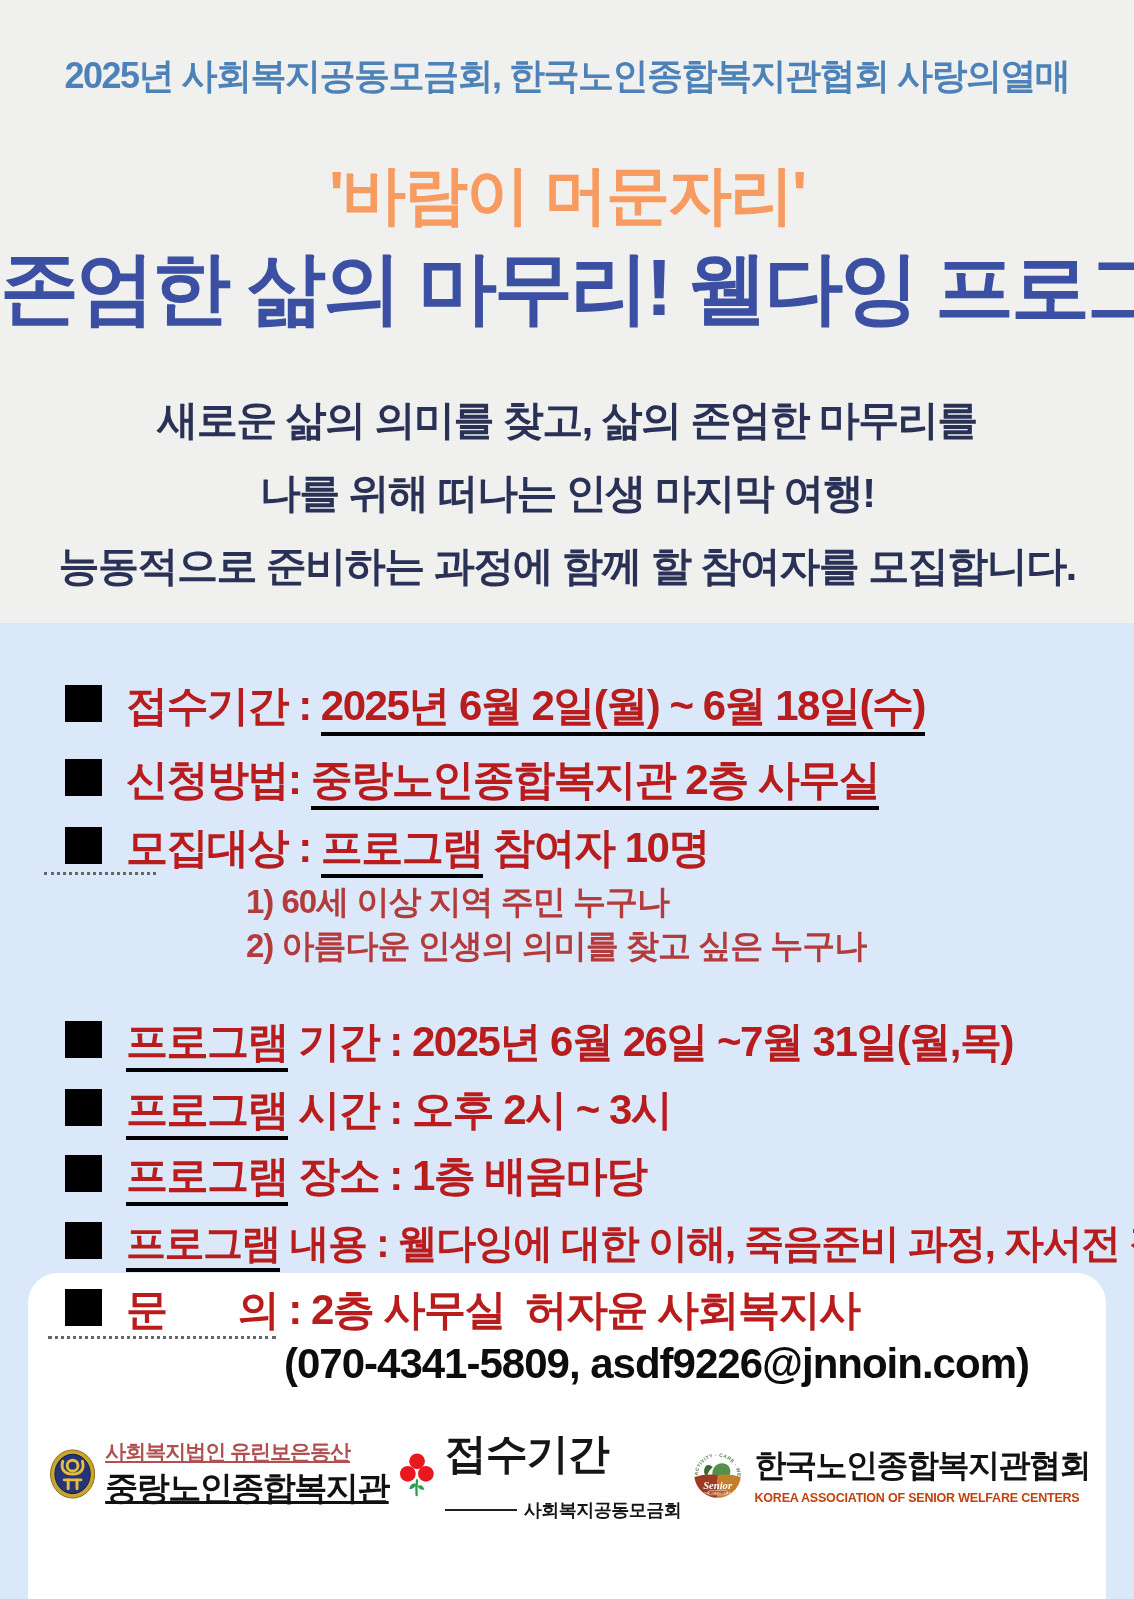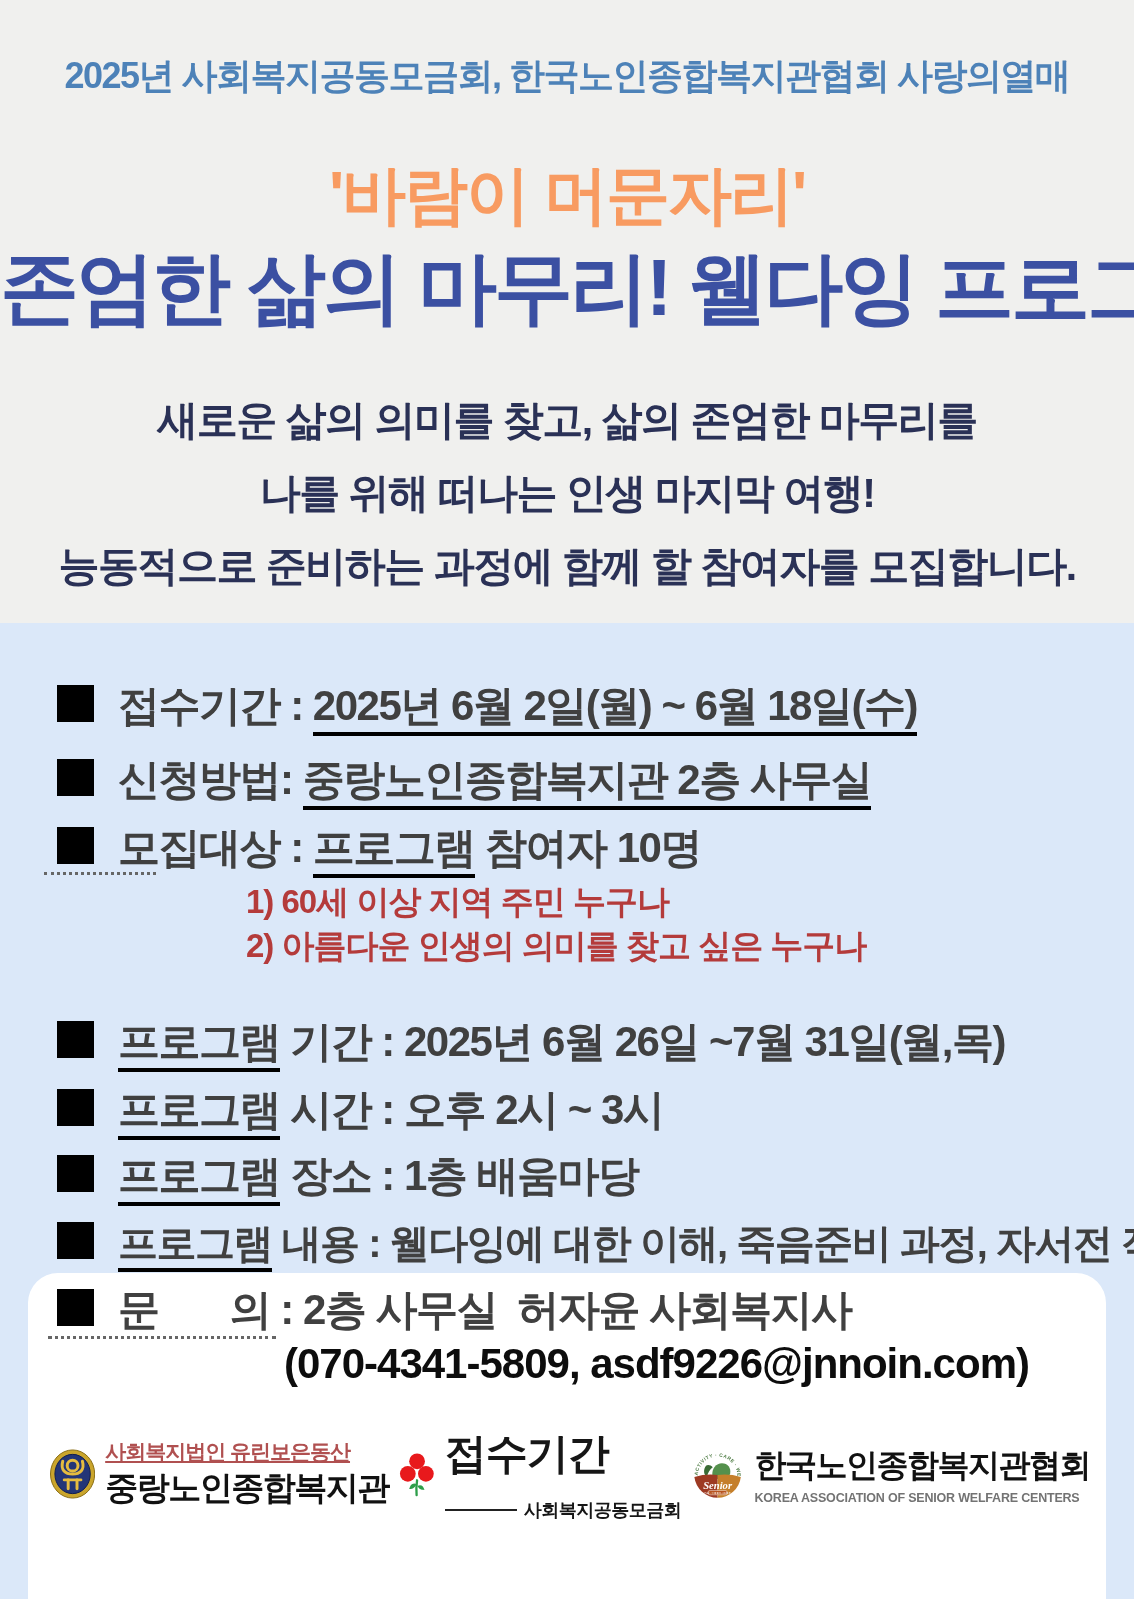--- a/index.html
+++ b/index.html
@@ -12,48 +12,48 @@
   .subtitle{position:absolute;left:0;top:152px;width:1134px;text-align:center;
         font-size:64px;font-weight:800;color:#f89b61;letter-spacing:-2px;white-space:nowrap;}
   .main-title{position:absolute;left:0;top:236px;width:1134px;text-align:center;
         font-size:79px;font-weight:800;color:#3b50a2;letter-spacing:-3px;white-space:nowrap;}
   .intro{position:absolute;left:0;top:384px;width:1134px;text-align:center;
         font-size:41px;font-weight:800;color:#2a3156;letter-spacing:-1.5px;line-height:73px;}
   
   .bottom-section{position:absolute;left:0;top:623px;width:1134px;height:976px;background:#dbe8f9;}
   .card{position:absolute;left:28px;top:650px;width:1078px;height:906px;background:#ffffff;border-radius:30px;}
   
-  .row{position:absolute;left:57px;white-space:nowrap;font-size:42px;font-weight:700;
-       color:#404040;letter-spacing:-1.5px;}
+  .row{position:absolute;left:65px;white-space:nowrap;font-size:42px;font-weight:700;
+       color:#b91c1c;letter-spacing:-1.5px;}
   .row span{white-space:pre;}
   .sq{display:inline-block;width:37px;height:37px;background:#000;margin-right:24px;
       vertical-align:-2px;}
   .u{border-bottom:4px solid #000;padding-bottom:3px;}
   .r1{top:678px}.r2{top:752px}.r3{top:820px}
   .rednote{position:absolute;left:246px;font-size:33px;font-weight:700;color:#b43b3b;
        letter-spacing:-1px;white-space:nowrap;text-align:center;}
   .n1{top:880px}.n2{top:924px}
   .r5{top:1014px}.r6{top:1082px}.r7{top:1148px}.r8{top:1216px;font-size:40px}.r9{top:1282px}
   .contact-line{position:absolute;left:268px;top:1340px;font-size:42px;font-weight:600;
        color:#0d0d0d;letter-spacing:-1px;white-space:nowrap;margin-left:16px;}
   .dots{position:absolute;border-top:3px dotted #666;height:0;}
   .d1{left:44px;top:872px;width:112px;}
   .d2{left:48px;top:1336px;width:228px;}
   
   .footer{position:absolute;left:50px;top:1418px;width:1040px;height:112px;
        display:flex;align-items:center;gap:10px;}
   .logo-col{display:flex;flex-direction:column;justify-content:center;}
   .jn-org{font-size:21px;font-weight:700;color:#b05050;letter-spacing:-1px;white-space:nowrap;text-decoration:underline;}
-  .jn-name{font-size:33px;font-weight:800;color:#111;letter-spacing:-1.5px;white-space:nowrap;}
+  .jn-name{font-size:33px;font-weight:800;color:#111;letter-spacing:-1.5px;white-space:nowrap;text-decoration:underline;}
   .chest-name{font-size:42px;font-weight:800;color:#161616;letter-spacing:-1px;white-space:nowrap;}
   .chest-subrow{display:flex;align-items:center;margin-top:16px;}
   .chest-rule{display:inline-block;width:72px;height:2px;background:#222;margin-right:7px;}
   .chest-sub{font-size:18px;font-weight:700;color:#161616;letter-spacing:-0.5px;white-space:nowrap;}
   .as-name{font-size:32px;font-weight:800;color:#111;letter-spacing:-1.5px;white-space:nowrap;}
-  .as-en{font-size:12.5px;font-weight:700;color:#737373;letter-spacing:-0.2px;white-space:nowrap;margin-top:3px;}
+  .as-en{font-size:12.5px;font-weight:700;color:#c2410c;letter-spacing:-0.2px;white-space:nowrap;margin-top:3px;}
 </style>
 </head>
 <body>
 
 <div class="page">
 
   <div class="top-section">
     <div class="support-line">2025년 사회복지공동모금회, 한국노인종합복지관협회 사랑의열매</div>
     <div class="subtitle">'바람이 머문자리'</div>
     <div class="main-title">존엄한 삶의 마무리! 웰다잉 프로그램</div>

